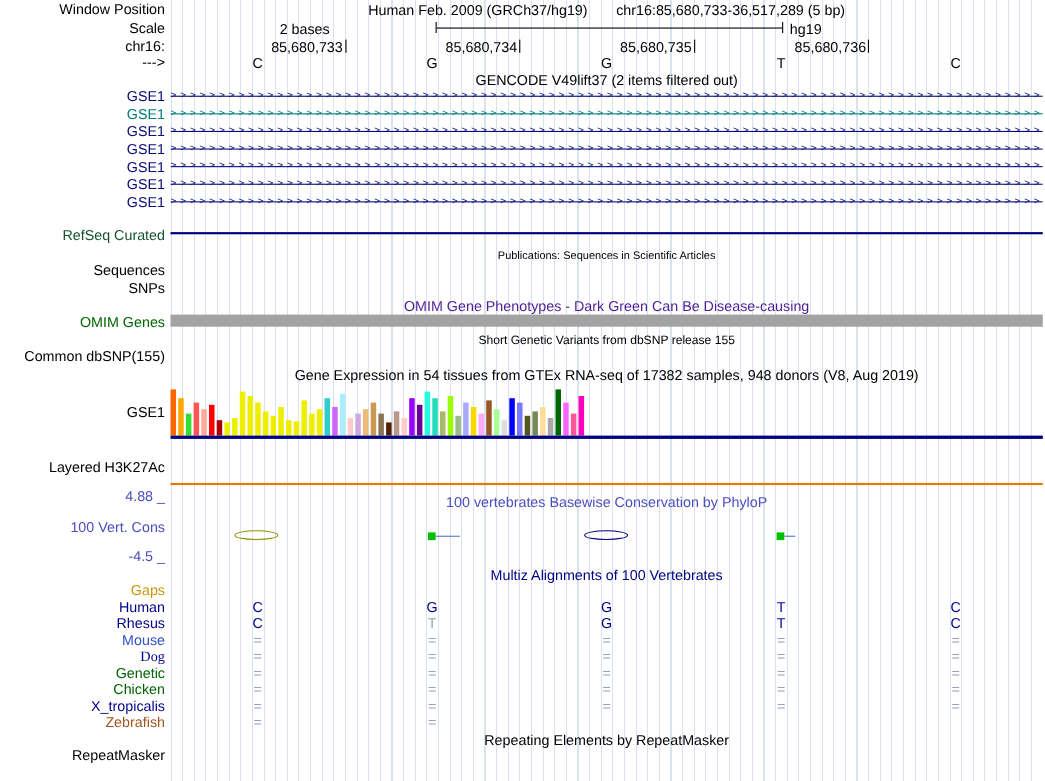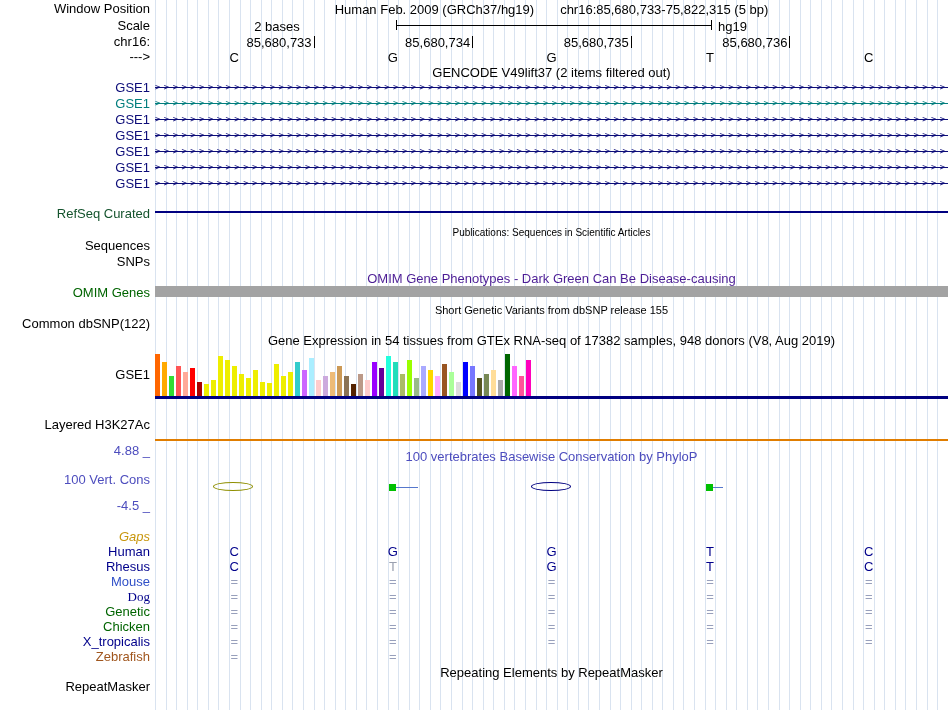--- a/index.html
+++ b/index.html
@@ -39,21 +39,21 @@
 </style>
 </head>
 <body>
 
 <div class="browser">
   <div class="main-bg"></div>
 
   <div class="lbl" style="top:2px">Window Position</div>
   <div class="hdr">
     <span>Human Feb. 2009 (GRCh37/hg19)</span>
-    <span>chr16:85,680,733-75,822,315 (5 bp)</span>
+    <span>chr16:85,680,733-36,517,289 (5 bp)</span>
   </div>
 
   <div class="lbl" style="top:19px">Scale</div>
   <div class="scale-value">2 bases</div>
   <div class="scalebar">
       <i></i>
     </div>
   <div class="scale-genome">hg19</div>
 
   <div class="lbl" style="top:35px">chr16:</div>
@@ -135,21 +135,21 @@
 
   <div class="title xsmall" style="top:226px">Publications: Sequences in Scientific Articles</div>
   <div class="lbl" style="top:239px">Sequences</div>
   <div class="lbl" style="top:255px">SNPs</div>
 
   <div class="title" style="top:272px;color:#4c1d95">OMIM Gene Phenotypes - Dark Green Can Be Disease-causing</div>
   <div class="lbl" style="top:286px;color:#006400">OMIM Genes</div>
   <div id="omim-bar" class="hline" style="top: 286px; height: 11px; background: rgb(163, 163, 163);"></div>
 
   <div class="title small" style="top:304px">Short Genetic Variants from dbSNP release 155</div>
-  <div class="lbl" style="top:317px">Common dbSNP(122)</div>
+  <div class="lbl" style="top:317px">Common dbSNP(155)</div>
 
   <div class="title" style="top:334px">Gene Expression in 54 tissues from GTEx RNA-seq of 17382 samples, 948 donors (V8, Aug 2019)</div>
   <div class="lbl" style="top:368px">GSE1</div>
   <div id="gtex-bars">
       <div class="gtex-bar" style="height: 42px; background: rgb(255, 102, 0);"></div>
       <div class="gtex-bar" style="height: 34px; background: rgb(255, 170, 0);"></div>
       <div class="gtex-bar" style="height: 20px; background: rgb(51, 221, 51);"></div>
       <div class="gtex-bar" style="height: 30px; background: rgb(255, 85, 85);"></div>
       <div class="gtex-bar" style="height: 24px; background: rgb(255, 170, 153);"></div>
       <div class="gtex-bar" style="height: 28px; background: rgb(255, 0, 0);"></div>
@@ -213,22 +213,23 @@
   <div class="lbl phy" style="top:499px">-4.5 _</div>
   <div id="phylop-features">
       <div class="cons-ellipse" style="left: 213.3px; border-color: rgb(143, 143, 0);"></div>
       <div class="cons-line" style="left: 395.9px; width: 22px; background: rgb(85, 119, 204);"></div>
       <div class="cons-point" style="left: 388.9px; background: rgb(0, 192, 0);"></div>
       <div class="cons-ellipse" style="left: 530.5px; border-color: rgb(0, 0, 128);"></div>
       <div class="cons-line" style="left: 713.1px; width: 10px; background: rgb(85, 119, 204);"></div>
       <div class="cons-point" style="left: 706.1px; background: rgb(0, 192, 0);"></div>
     </div>
 
+  <div class="title" style="top:516px;color:#000080">Multiz Alignments of 100 Vertebrates</div>
   <div id="multiz-rows">
-      <div class="mz-row" style="top: 530px; font-style: italic;">
+      <div class="mz-row" style="top: 530px;">
         <div class="mz-label" style="color: rgb(200, 150, 12);">Gaps</div>
       </div>
       <div class="mz-row" style="top: 545px;">
         <div class="mz-label" style="color: rgb(0, 0, 139);">Human</div>
         <div class="mz-cell" style="left: 214.3px; color: rgb(0, 0, 139);">C</div>
         <div class="mz-cell" style="left: 372.9px; color: rgb(0, 0, 139);">G</div>
         <div class="mz-cell" style="left: 531.5px; color: rgb(0, 0, 139);">G</div>
         <div class="mz-cell" style="left: 690.1px; color: rgb(0, 0, 139);">T</div>
         <div class="mz-cell" style="left: 848.7px; color: rgb(0, 0, 139);">C</div>
       </div>

